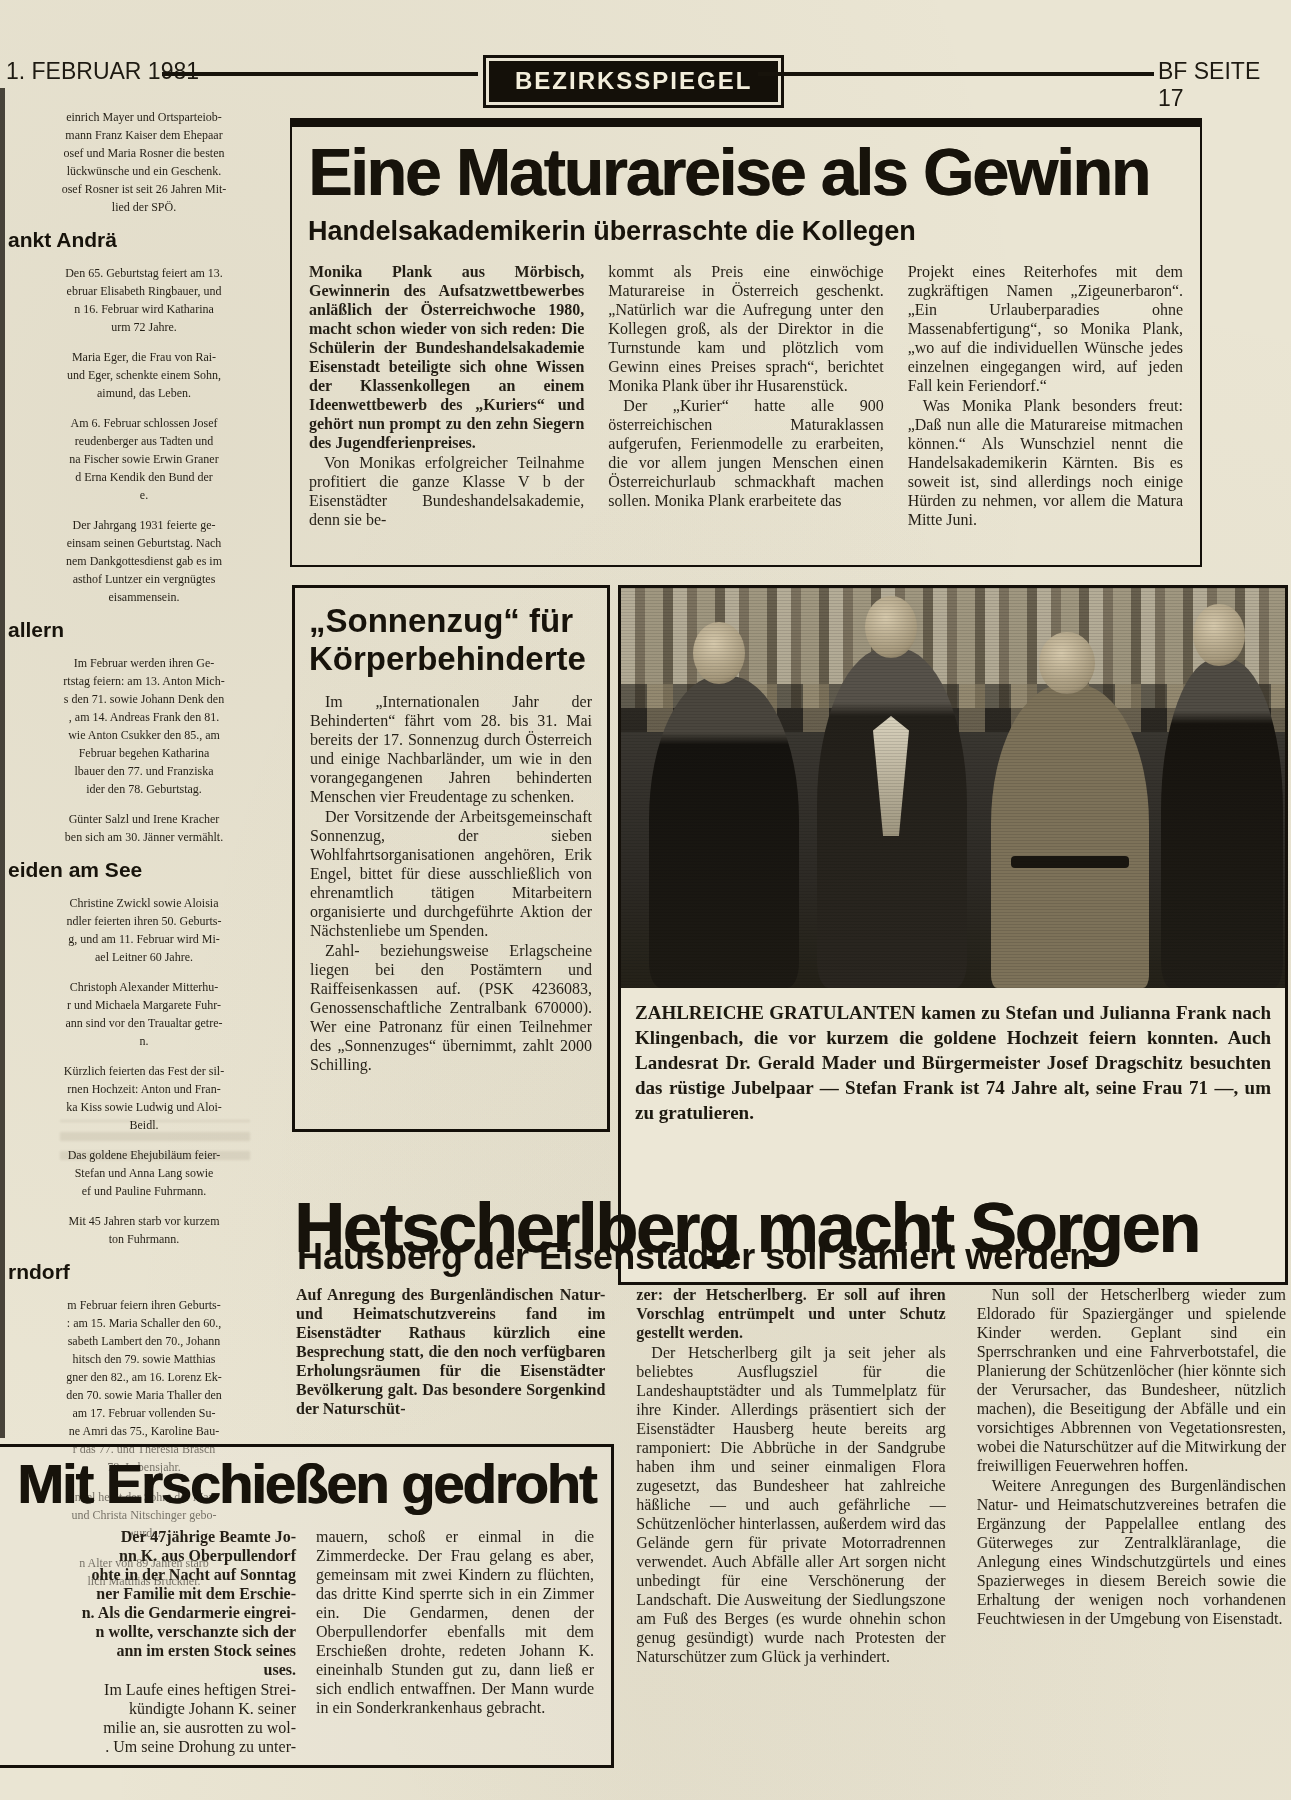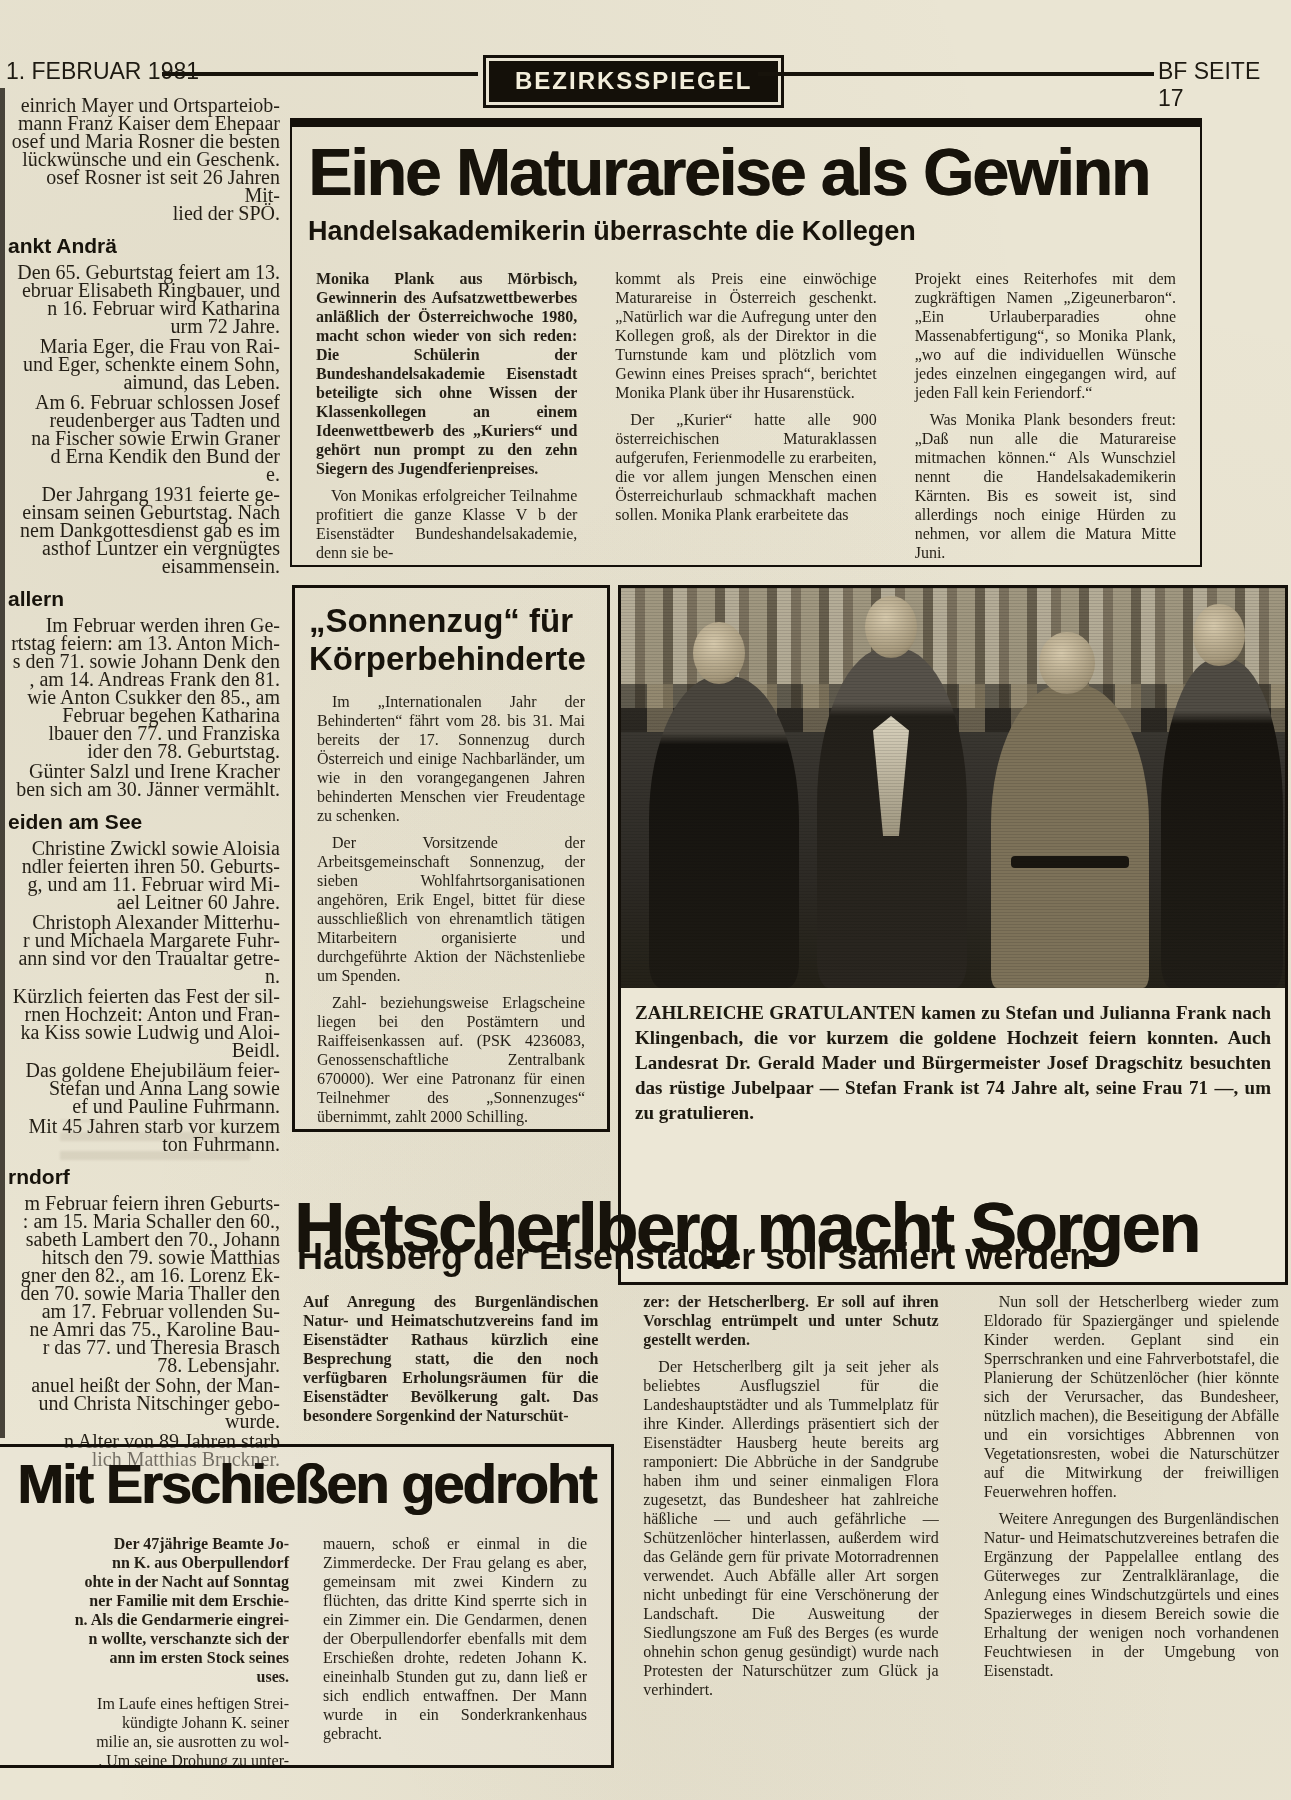--- a/index.html
+++ b/index.html
@@ -20,25 +20,25 @@
   .rule-l{left:162px;width:316px;}
   .rule-r{left:758px;width:396px;}
   .masthead{position:absolute;left:483px;top:55px;border:3px solid #14100a;background:#e9e4d3;padding:3px;}
   .masthead-inner{background:#141009;color:#f3eedb;font-family:"Liberation Sans",sans-serif;
     font-weight:bold;font-size:24px;letter-spacing:2px;padding:6px 26px 7px;}
   .hdr-page{position:absolute;left:1158px;top:58px;font-family:"Liberation Sans",sans-serif;font-size:23px;color:#1e1a12;}
 
   
   .leftcol{position:absolute;left:8px;top:96px;width:272px;}
   .leftcol h3{font-family:"Liberation Sans",sans-serif;font-weight:bold;font-size:21px;margin:12px 0 5px;color:#17130b;}
-  .leftcol p{margin:0 0 2px;font-size:20px;line-height:18px;white-space:pre-line;text-align:right;}
+  .leftcol p{margin:12px 0 2px;font-size:12px;line-height:18px;white-space:pre-line;text-align:center;}
 
   
   .bodytext{font-size:16px;line-height:19px;text-align:justify;}
-  .bodytext p{margin:8px;}
+  .bodytext p{margin:1px;}
   .bodytext p.ind{text-indent:15px;}
   .lead{font-weight:bold;}
 
   
   .hl{font-family:"Liberation Sans",sans-serif;font-weight:bold;color:#17130b;
       letter-spacing:-2px;text-shadow:0.9px 0 0 #17130b;}
 
   
   .maturareise{position:absolute;left:290px;top:118px;width:912px;height:449px;box-sizing:border-box;
     border:2px solid #14100a;border-top-width:9px;padding:4px 16px 0;overflow:hidden;}

